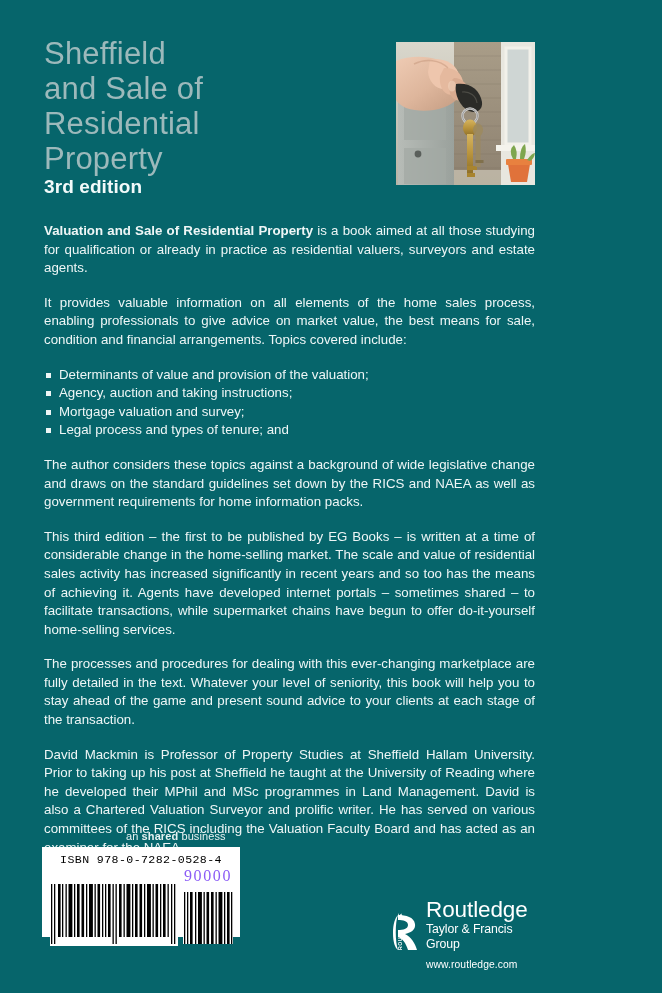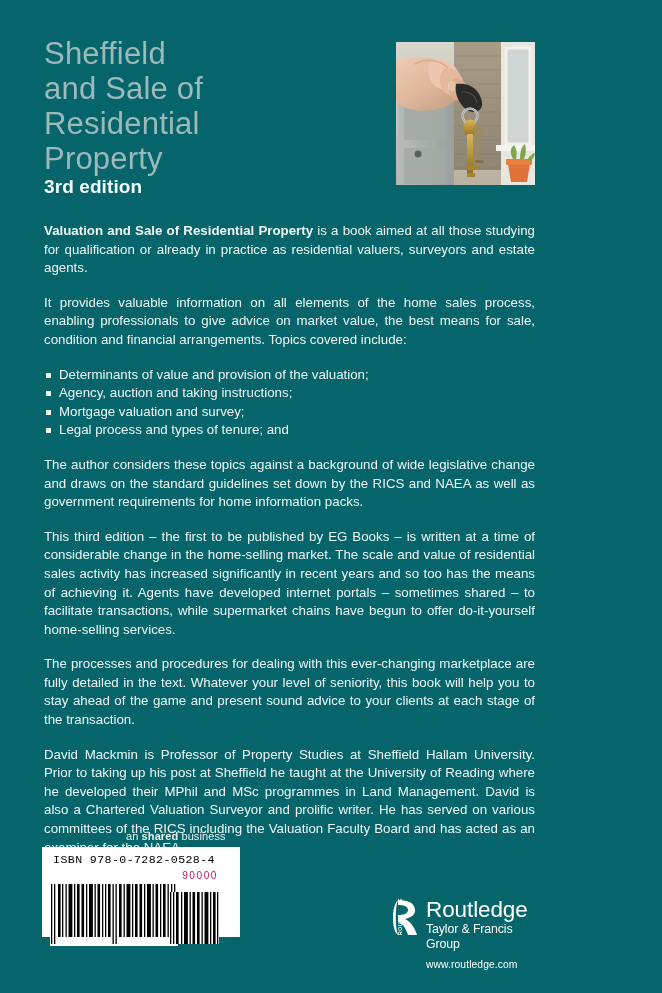--- a/index.html
+++ b/index.html
@@ -102,37 +102,37 @@
   #informa b { font-weight: 700; }
 
   
   #barcode-box {
     position: absolute;
     left: 42px;
     top: 847px;
     width: 198px;
     height: 90px;
     background: #ffffff;
-    padding: 5px 20px 4px 6px;
+    padding: 5px 6px 4px 6px;
   }
   .isbn-line {
     font-family: "Liberation Mono", "DejaVu Sans Mono", monospace;
     font-size: 11.6px;
     letter-spacing: 0.4px;
     color: #000;
     text-align: center;
     height: 15px;
     line-height: 15px;
     white-space: nowrap;
   }
   .addon-line {
-    font-family: Liberation Sans, sans-serif;
-    font-size: 10px;
+    font-family: Liberation Serif, serif;
+    font-size: 16px;
     letter-spacing: 1.6px;
-    color: #be185d;
+    color: #8b5cf6;
     text-align: right;
     height: 17px;
     line-height: 17px;
     padding-right: 2px;
   }
   .bars-row { position: relative; height: 62px; }
   .bars-main { position: absolute; left: 2px; top: 0; }
   .bars-addon { position: absolute; right: 1px; top: 8px; }
   .hr-line {
     font-family: "Liberation Mono", "DejaVu Sans Mono", monospace;
@@ -145,21 +145,21 @@
     padding-left: 2px;
   }
 
   
   #routledge {
     position: absolute;
     left: 386px;
     top: 897px;
     width: 160px;
   }
-  #rl-top { display: flex; align-items: flex-start; }
+  #rl-top { display: flex; align-items: flex-end; }
   #rl-mark {
     width: 34px;
     height: 40px;
     background: #06656b;
     position: relative;
     flex: 0 0 auto;
   }
   #rl-vert {
     position: absolute;
     left: 1px;

